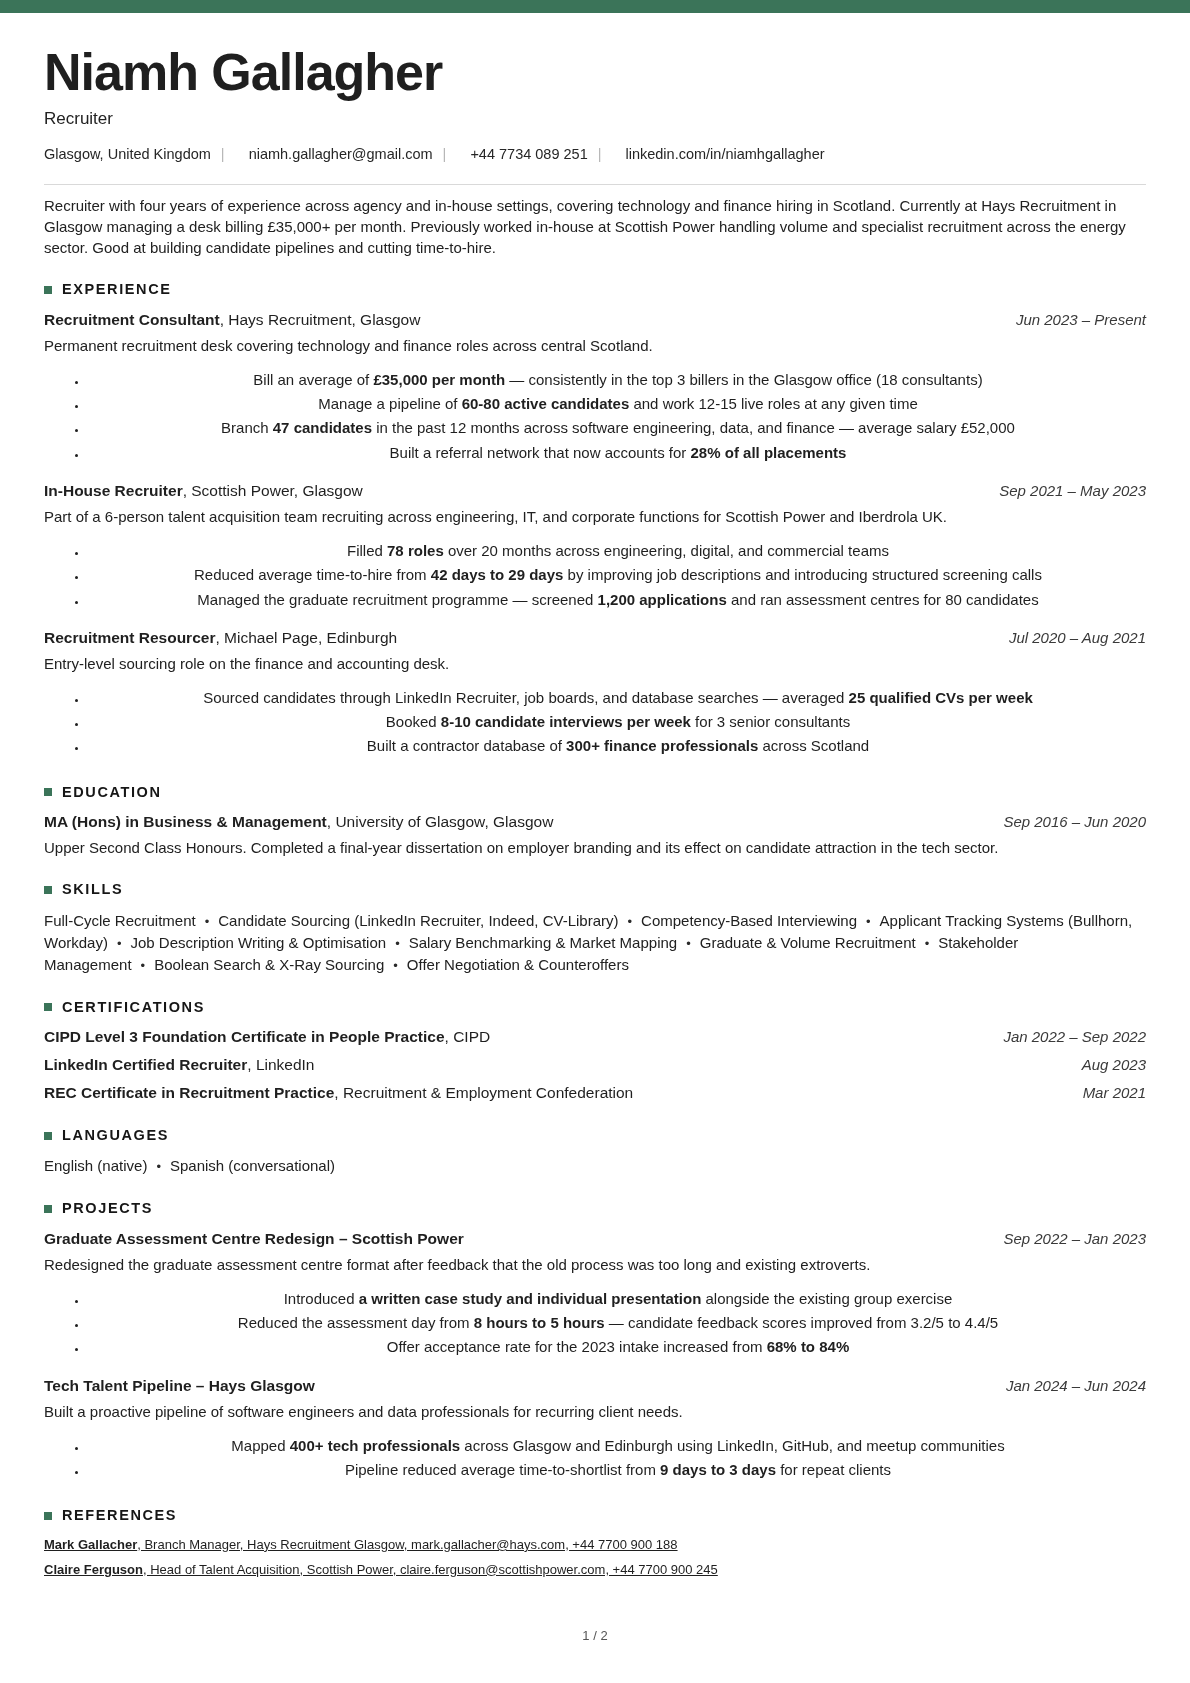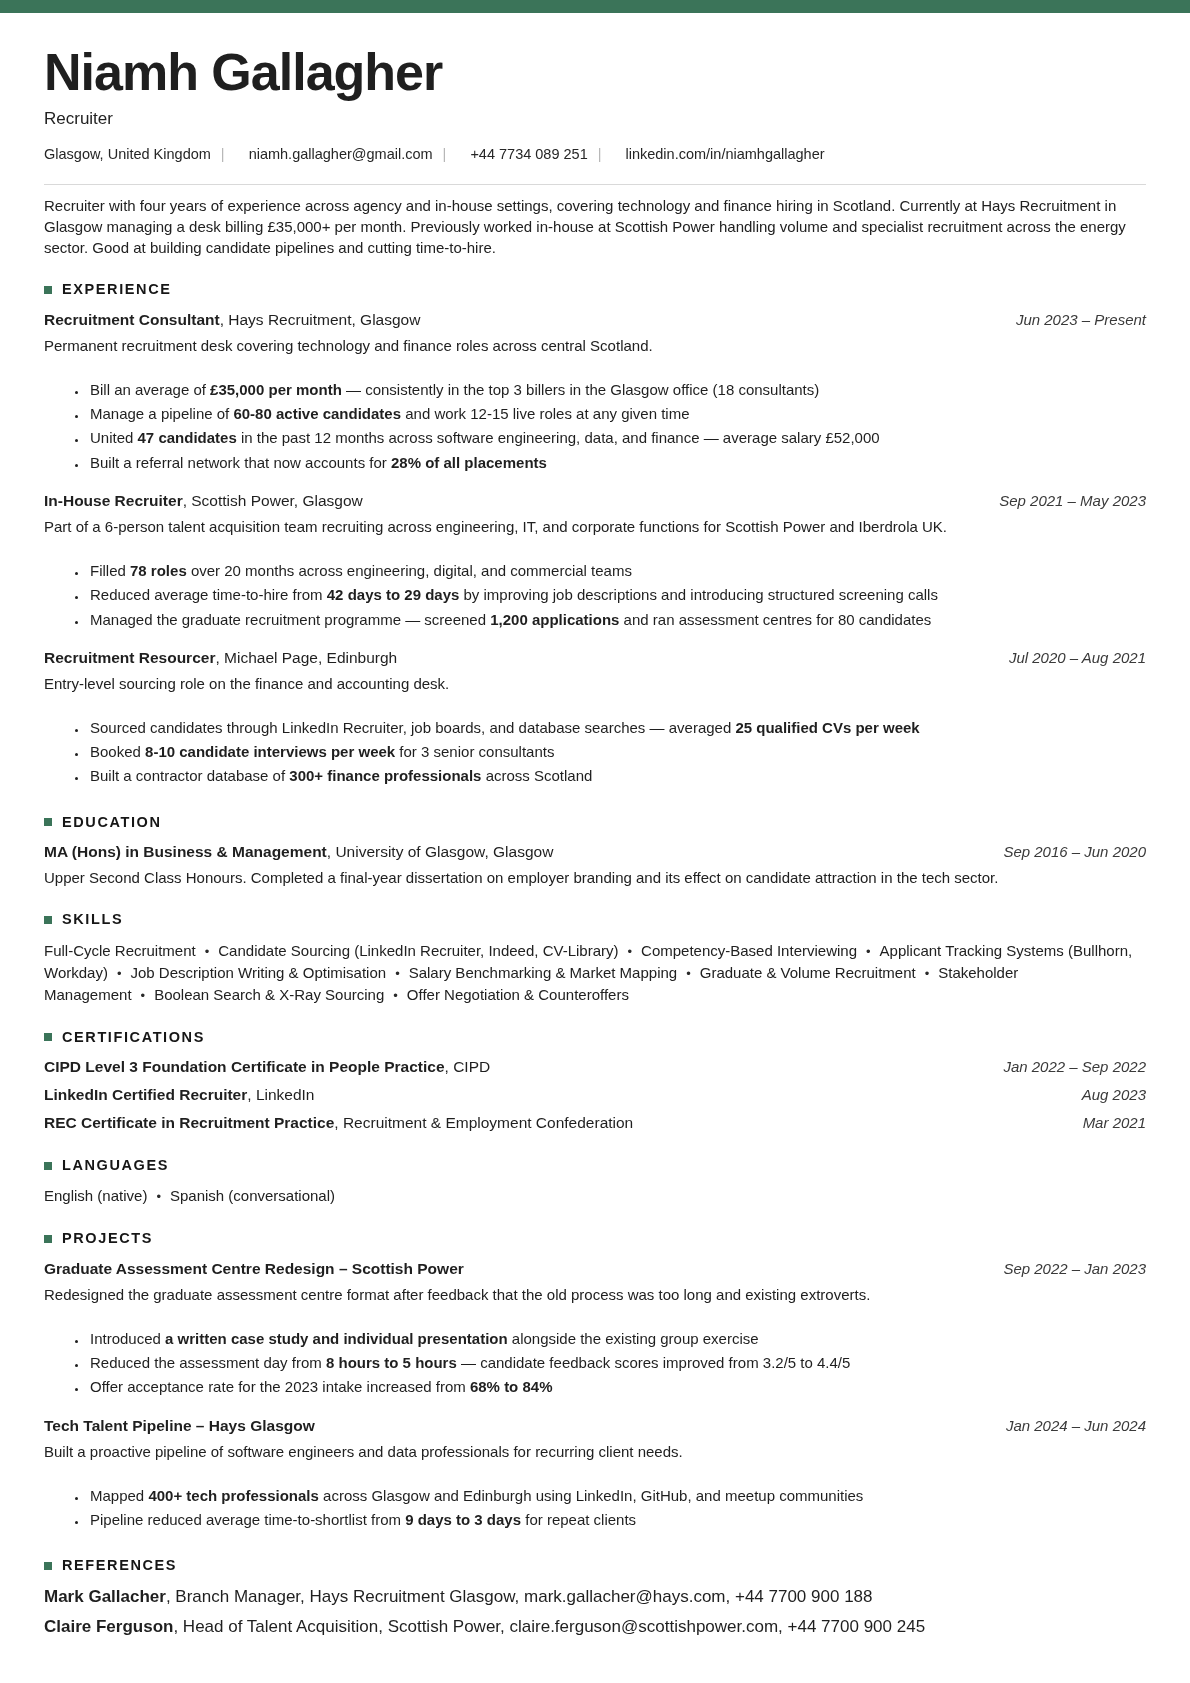--- a/index.html
+++ b/index.html
@@ -26,31 +26,31 @@
   .sq { width:8px; height:8px; background:var(--accent); margin-right:10px; flex:0 0 auto; }
 
   .entry { margin-top:18px; }
   .entry:first-child { margin-top:0; }
   .entry-head { display:flex; justify-content:space-between; align-items:baseline; }
   .entry-title { font-size:15.5px; }
   .entry-title b { font-weight:bold; }
   .entry-dates { font-size:15px; font-style:italic; color:var(--muted); white-space:nowrap; margin-left:20px; }
   p.entry-desc { margin:5px 0 0; font-size:15px; color:#212121; }
 
-  ul.bullets { margin:24px 0 0; padding-left:44px; }
+  ul.bullets { margin:14px 0 0; padding-left:44px;text-align:center; }
   ul.bullets li { margin-bottom:4px; padding-left:2px; }
   ul.bullets li::marker { font-size:11px; color:#1f1f1f; }
 
   .cert-row { margin-top:7px; }
   .cert-row:first-child { margin-top:0; }
 
   .inline-list { font-size:15px; color:#212121; line-height:1.45; }
   .dot-sep { color:#2a2a2a; padding:0 9px; font-size:13px; }
 
-  .ref-line { margin:7px 0 0; font-size:17px; }
+  .ref-line { margin:7px 0 0; font-size:13px;text-decoration:underline; }
   .ref-line:first-child { margin-top:0; }
 
   footer.page-num { margin-top:auto; padding-top:40px; text-align:center; font-size:13px; color:#555; }
 </style>
 </head>
 <body>
 
 <div class="topbar"></div>
 
 <div class="page">
@@ -73,21 +73,21 @@
     <div id="experience-entries">
         <div class="entry">
           <div class="entry-head">
             <div class="entry-title"><b>Recruitment Consultant</b><span>, Hays Recruitment, Glasgow</span></div>
             <div class="entry-dates">Jun 2023 – Present</div>
           </div>
           <p class="entry-desc">Permanent recruitment desk covering technology and finance roles across central Scotland.</p>
           <ul class="bullets">
             <li><span>Bill an average of </span><b>£35,000 per month</b><span> — consistently in the top 3 billers in the Glasgow office (18 consultants)</span></li>
             <li><span>Manage a pipeline of </span><b>60-80 active candidates</b><span> and work 12-15 live roles at any given time</span></li>
-            <li><span>United </span><b>47 candidates</b><span> in the past 12 months across software engineering, data, and finance — average salary £52,000</span></li>
+            <li><span>Branch </span><b>47 candidates</b><span> in the past 12 months across software engineering, data, and finance — average salary £52,000</span></li>
             <li><span>Built a referral network that now accounts for </span><b>28% of all placements</b></li>
           </ul>
         </div>
         <div class="entry">
           <div class="entry-head">
             <div class="entry-title"><b>In-House Recruiter</b><span>, Scottish Power, Glasgow</span></div>
             <div class="entry-dates">Sep 2021 – May 2023</div>
           </div>
           <p class="entry-desc">Part of a 6-person talent acquisition team recruiting across engineering, IT, and corporate functions for Scottish Power and Iberdrola UK.</p>
           <ul class="bullets">

